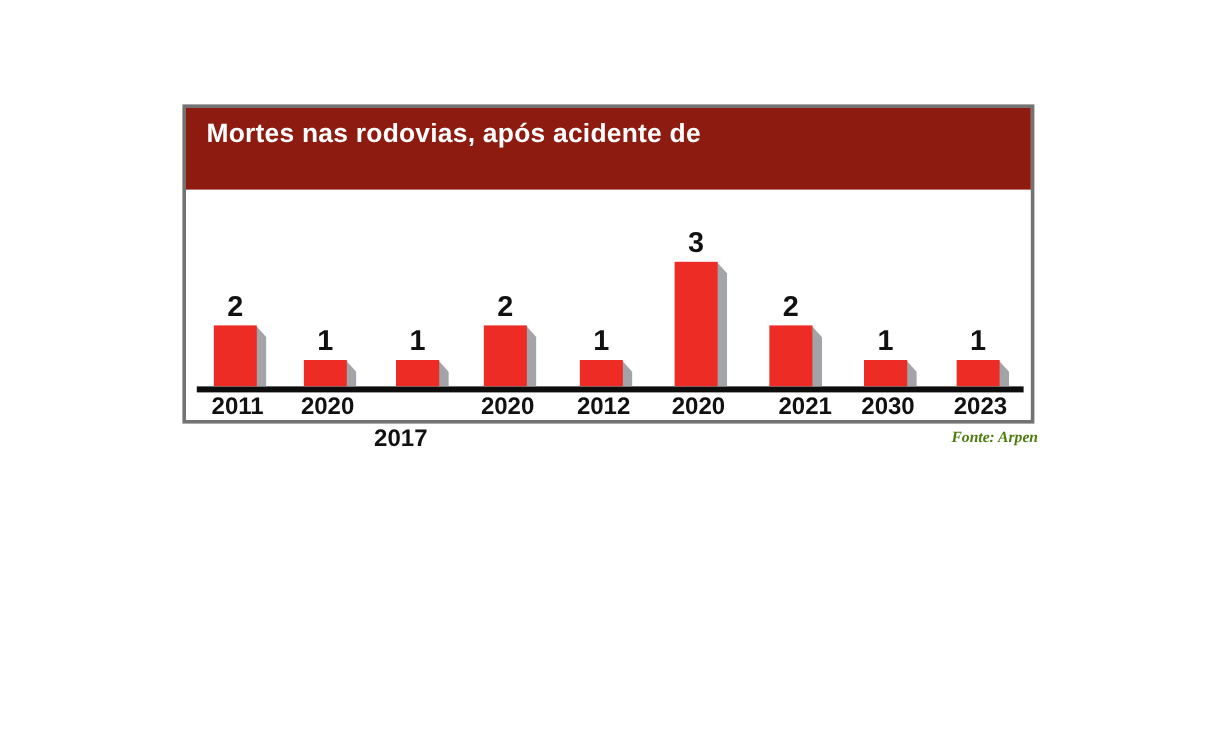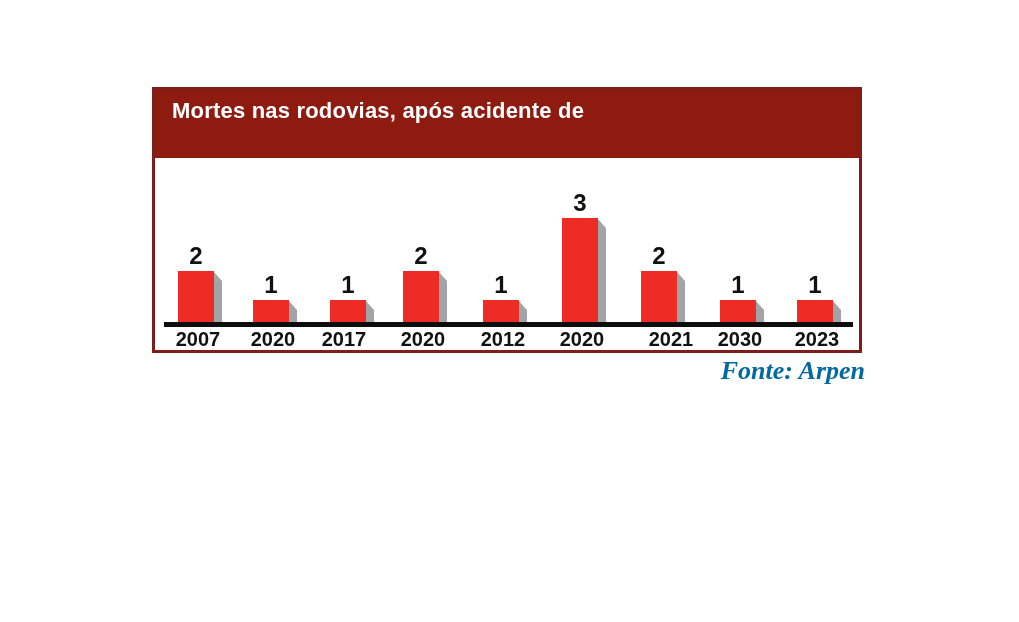--- a/index.html
+++ b/index.html
@@ -11,21 +11,21 @@
     overflow: hidden;
     font-family: "Liberation Sans", sans-serif;
   }
   .chart-box {
     position: absolute;
     left: 152px;
     top: 87px;
     width: 710px;
     height: 266px;
     box-sizing: border-box;
-    border: 3px solid #7f1d1d;
+    border: 3px solid #737373;
     background: #ffffff;
   }
   .chart-header {
     box-sizing: border-box;
     width: 100%;
     height: 68px;
     padding: 6px 10px 0 17px;
     color: #ffffff;
     font-size: 22px;
     font-weight: 700;
@@ -70,59 +70,59 @@
     color: #111111;
     line-height: 1;
   }
   .source {
     position: absolute;
     top: 356px;
     right: 154px;
     font-family: "Liberation Serif", serif;
     font-style: italic;
     font-weight: 700;
-    font-size: 26px;
-    color: #0369a1;
+    font-size: 13px;
+    color: #4d7c0f;
   }
 </style>
 </head>
 <body>
 
 <div class="canvas">
   <figure class="chart-box" style="margin:0;">
     <header class="chart-header" style="background: rgb(141, 27, 16); color: rgb(255, 255, 255);">
       <div>Mortes nas rodovias, após acidente de</div>
     </header>
     <div class="plot">
       <div class="axis-line" style="background: rgb(13, 13, 13);"></div>
       <div id="bars-layer">
           <div class="bar" style="left: 23px; top: 113px; width: 44px; height: 51px;">
             <div class="val" style="width:36px">2</div>
             <svg width="44" height="51" viewBox="0 0 44 51">
               <polygon points="35,0 44,10 44,51 35,51" fill="#a2a4a7"></polygon>
               <rect x="0" y="0" width="36" height="51" fill="#ed2c26"></rect>
             </svg>
           </div>
-          <div class="tick" style="left: 3px;">2007</div>
+          <div class="tick" style="left: 3px;">2011</div>
           <div class="bar" style="left: 98px; top: 142px; width: 44px; height: 22px;">
             <div class="val" style="width:36px">1</div>
             <svg width="44" height="22" viewBox="0 0 44 22">
               <polygon points="35,0 44,10 44,22 35,22" fill="#a2a4a7"></polygon>
               <rect x="0" y="0" width="36" height="22" fill="#ed2c26"></rect>
             </svg>
           </div>
           <div class="tick" style="left: 78px;">2020</div>
           <div class="bar" style="left: 175px; top: 142px; width: 44px; height: 22px;">
             <div class="val" style="width:36px">1</div>
             <svg width="44" height="22" viewBox="0 0 44 22">
               <polygon points="35,0 44,10 44,22 35,22" fill="#a2a4a7"></polygon>
               <rect x="0" y="0" width="36" height="22" fill="#ed2c26"></rect>
             </svg>
           </div>
-          <div class="tick" style="left: 149px;">2017</div>
+          <div class="tick" style="left: 139px; margin-top: 27px;">2017</div>
           <div class="bar" style="left: 248px; top: 113px; width: 44px; height: 51px;">
             <div class="val" style="width:36px">2</div>
             <svg width="44" height="51" viewBox="0 0 44 51">
               <polygon points="35,0 44,10 44,51 35,51" fill="#a2a4a7"></polygon>
               <rect x="0" y="0" width="36" height="51" fill="#ed2c26"></rect>
             </svg>
           </div>
           <div class="tick" style="left: 228px;">2020</div>
           <div class="bar" style="left: 328px; top: 142px; width: 44px; height: 22px;">
             <div class="val" style="width:36px">1</div>

